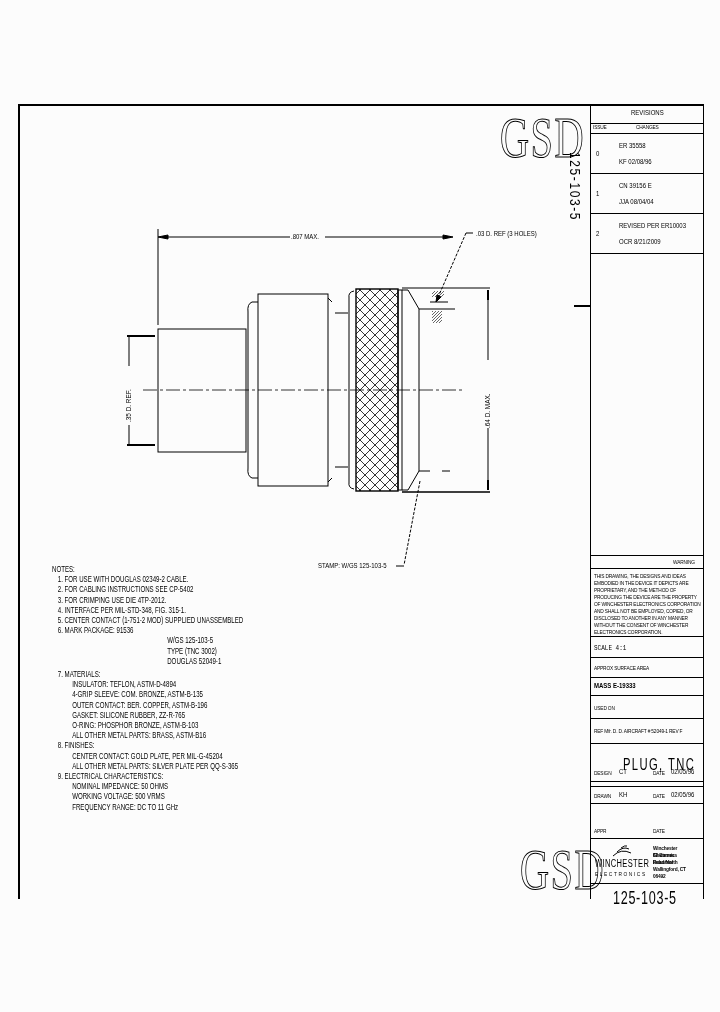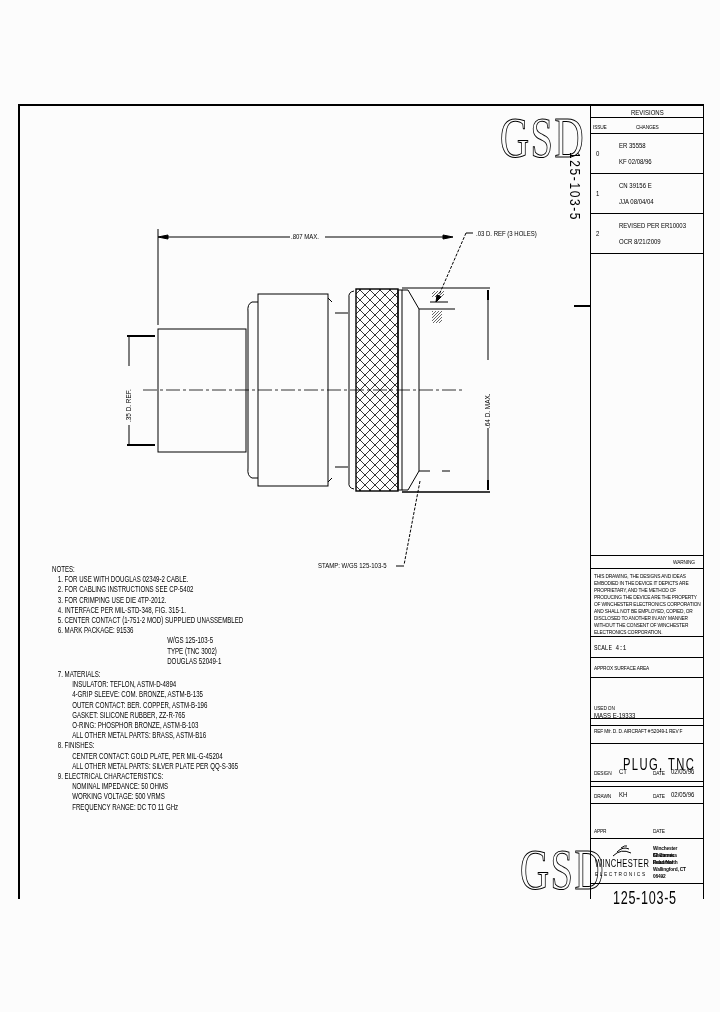--- a/index.html
+++ b/index.html
@@ -134,21 +134,21 @@
   <div class="ind1">9. ELECTRICAL CHARACTERISTICS:</div>
   <div class="ind2">NOMINAL IMPEDANCE: 50 OHMS</div>
   <div class="ind2">WORKING VOLTAGE: 500 VRMS</div>
   <div class="ind2">FREQUENCY RANGE: DC TO 11 GHz</div>
 </div>
 
 <div class="gsd" style="left:520px; top:842px;">GSD</div>
 
 <div class="tb">
 
-  <div class="cell" style="top:0; height:14px; border-top:1.5px solid #000;">
+  <div class="cell" style="top:0; height:20px; border-top:1.5px solid #000;">
     <div class="t-s" style="position:absolute; left:40px; top:3px;">REVISIONS</div>
   </div>
   <div class="cell" style="top:16px; height:14px;">
     <div class="t-xs" style="position:absolute; left:2px; top:4px;">ISSUE</div>
     <div class="t-xs" style="position:absolute; left:45px; top:4px;">CHANGES</div>
   </div>
   <div class="cell" style="top:30px; height:40px;">
     <div class="t-s" style="position:absolute; left:5px; top:15px;">0</div>
     <div class="t-s" style="position:absolute; left:28px; top:7px;">ER 35558</div>
     <div class="t-s" style="position:absolute; left:28px; top:23px;">KF 02/08/96</div>
@@ -169,21 +169,21 @@
   </div>
   <div class="cell" style="top:465px; height:68px;">
     <div class="t-xs" style="position:absolute; left:3px; top:4px; width:135px; white-space:normal;">THIS DRAWING, THE DESIGNS AND IDEAS EMBODIED IN THE DEVICE IT DEPICTS ARE PROPRIETARY, AND THE METHOD OF PRODUCING THE DEVICE ARE THE PROPERTY OF WINCHESTER ELECTRONICS CORPORATION AND SHALL NOT BE EMPLOYED, COPIED, OR DISCLOSED TO ANOTHER IN ANY MANNER WITHOUT THE CONSENT OF WINCHESTER ELECTRONICS CORPORATION.</div>
   </div>
   <div class="cell" style="top:533px; height:21px;font-family:Liberation Mono, monospace;">
     <div class="t-s" style="position:absolute; left:3px; top:6px;">SCALE  4:1</div>
   </div>
   <div class="cell" style="top:554px; height:20px;">
     <div class="t-xs" style="position:absolute; left:3px; top:7px;">APPROX SURFACE AREA</div>
   </div>
-  <div class="cell" style="top:602px; height:20px;">
+  <div class="cell" style="top:572px; height:20px;font-weight:bold;">
     <div class="t-s" style="position:absolute; left:3px; top:5px;">MASS  E-19333</div>
   </div>
   <div class="cell" style="top:594px; height:21px;">
     <div class="t-xs" style="position:absolute; left:3px; top:7px;">USED ON</div>
   </div>
   <div class="cell" style="top:615px; height:25px;">
     <div class="t-xs" style="position:absolute; left:3px; top:9px; white-space:nowrap;">REF  Mfr. D. D. AIRCRAFT # 52049-1 REV F</div>
   </div>
   <div class="cell" style="top:640px; height:43px;">
     <div class="t-m" style="position:absolute; left:32px; top:12px; font-size:16px; letter-spacing:2px;">PLUG, TNC</div>

